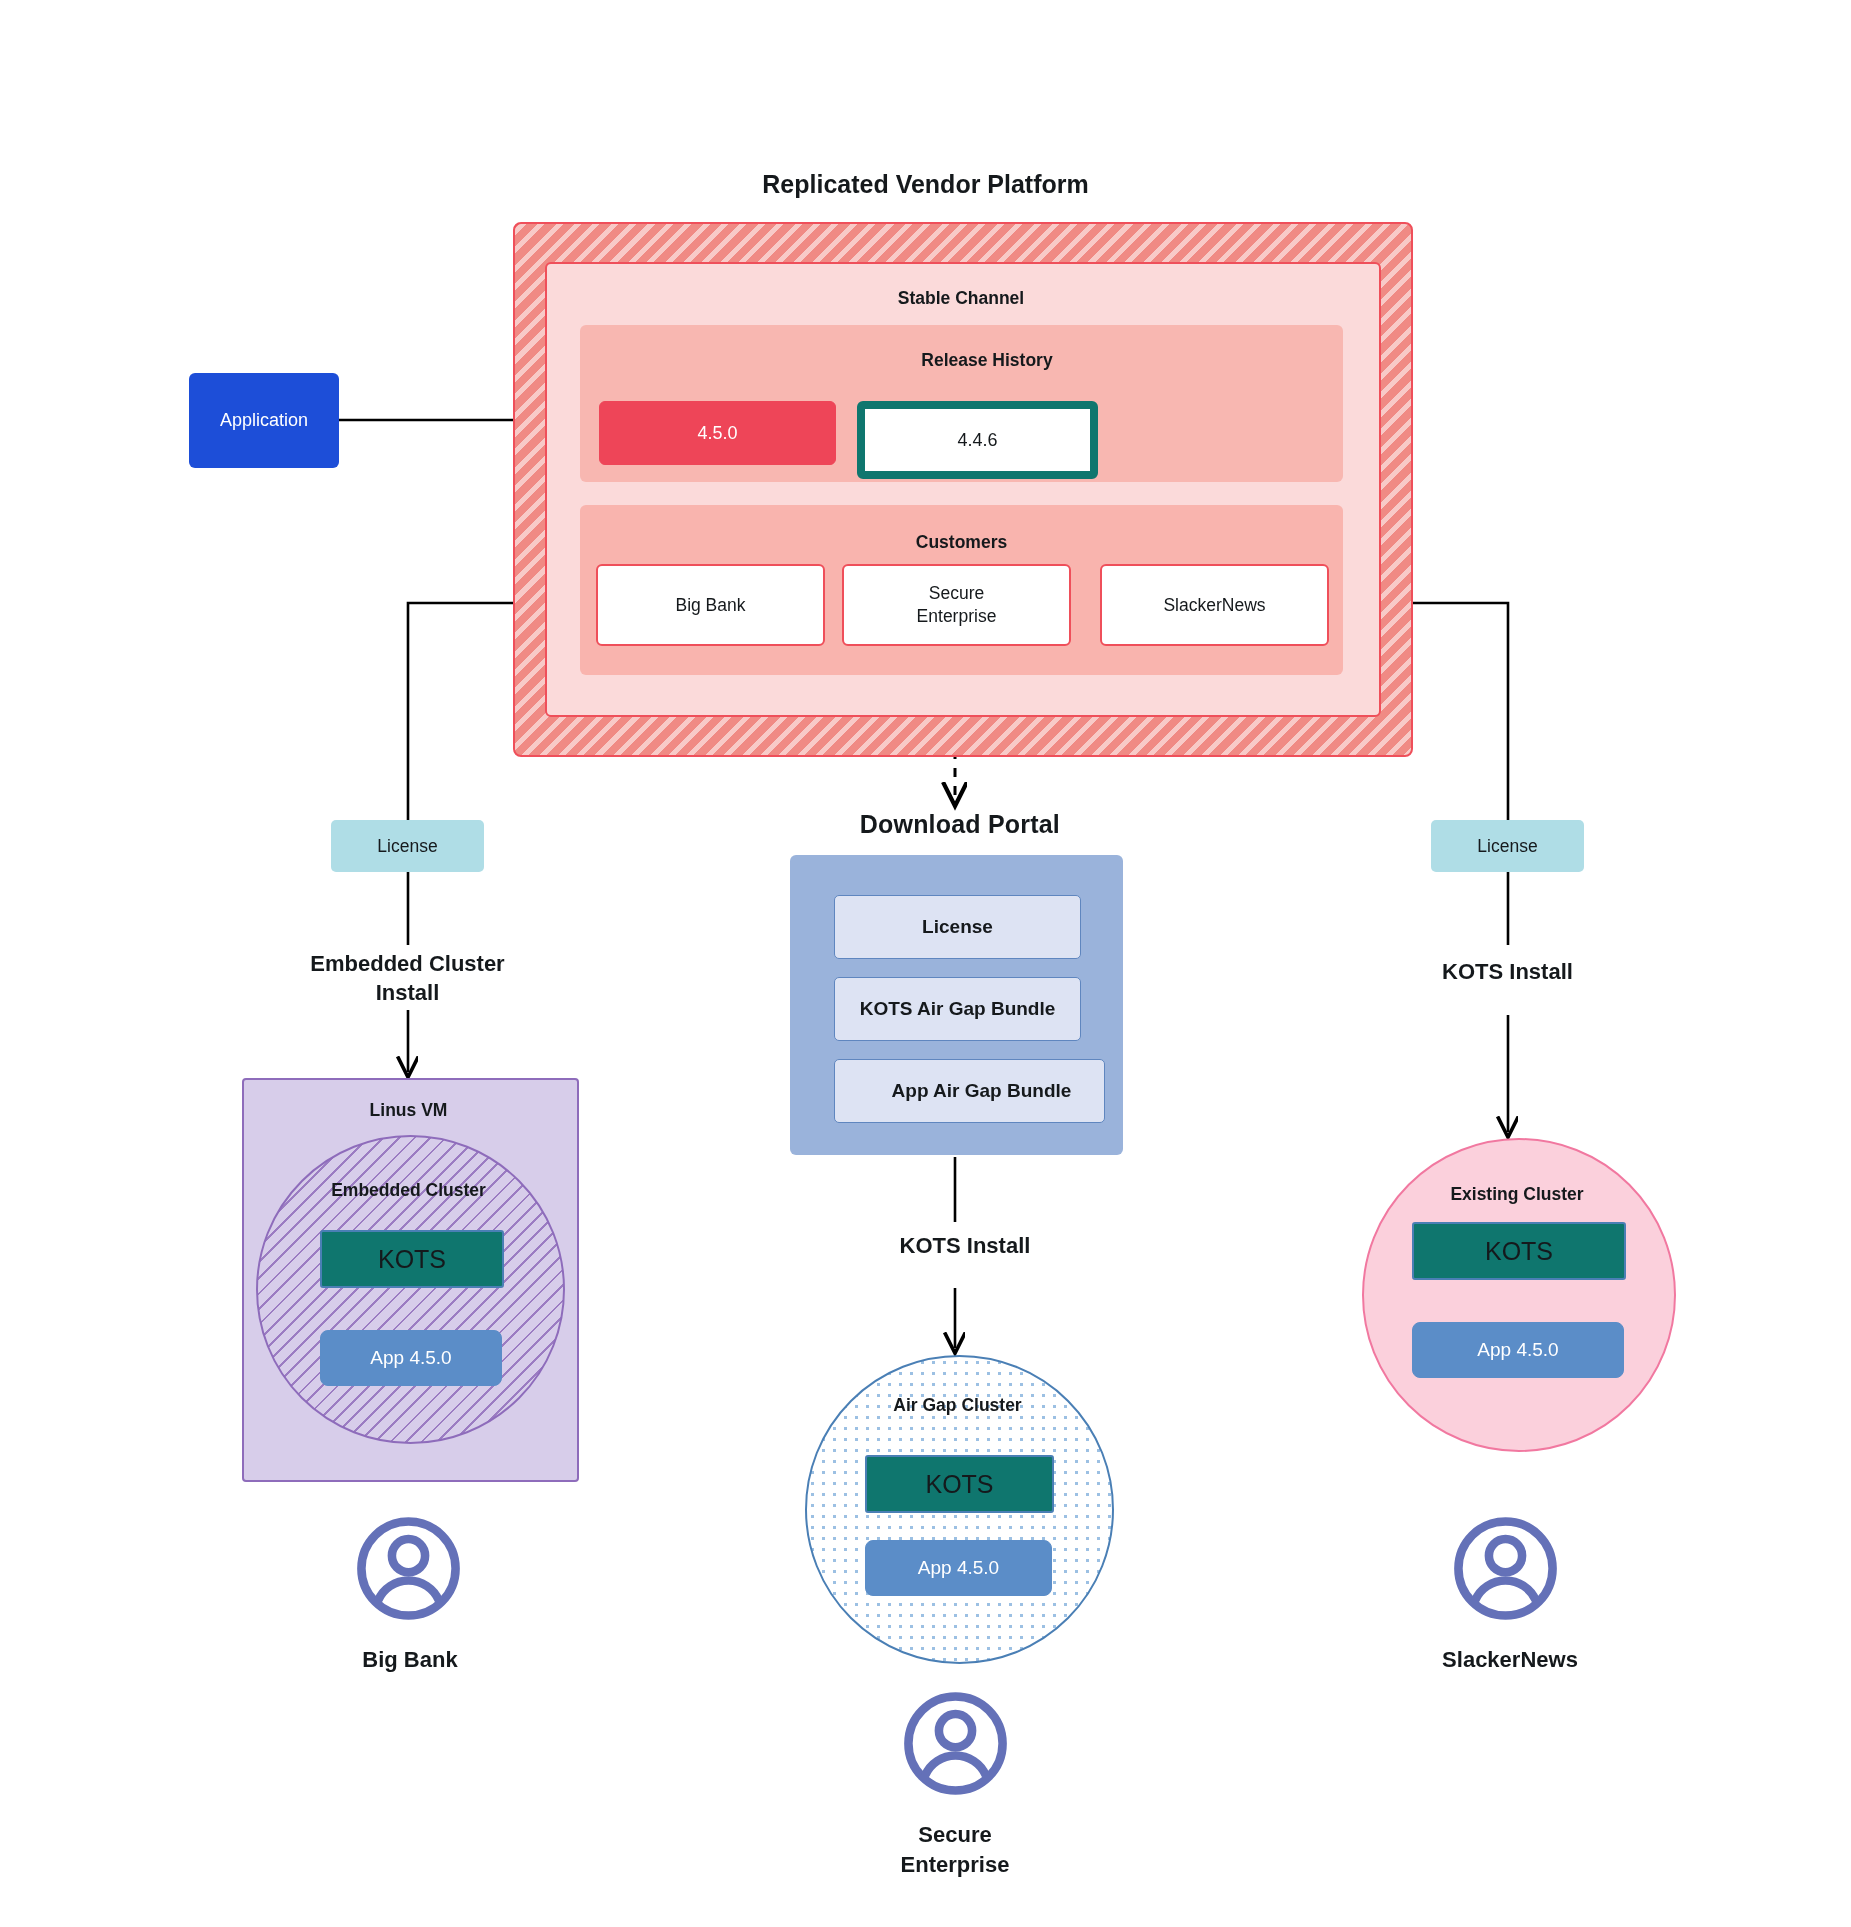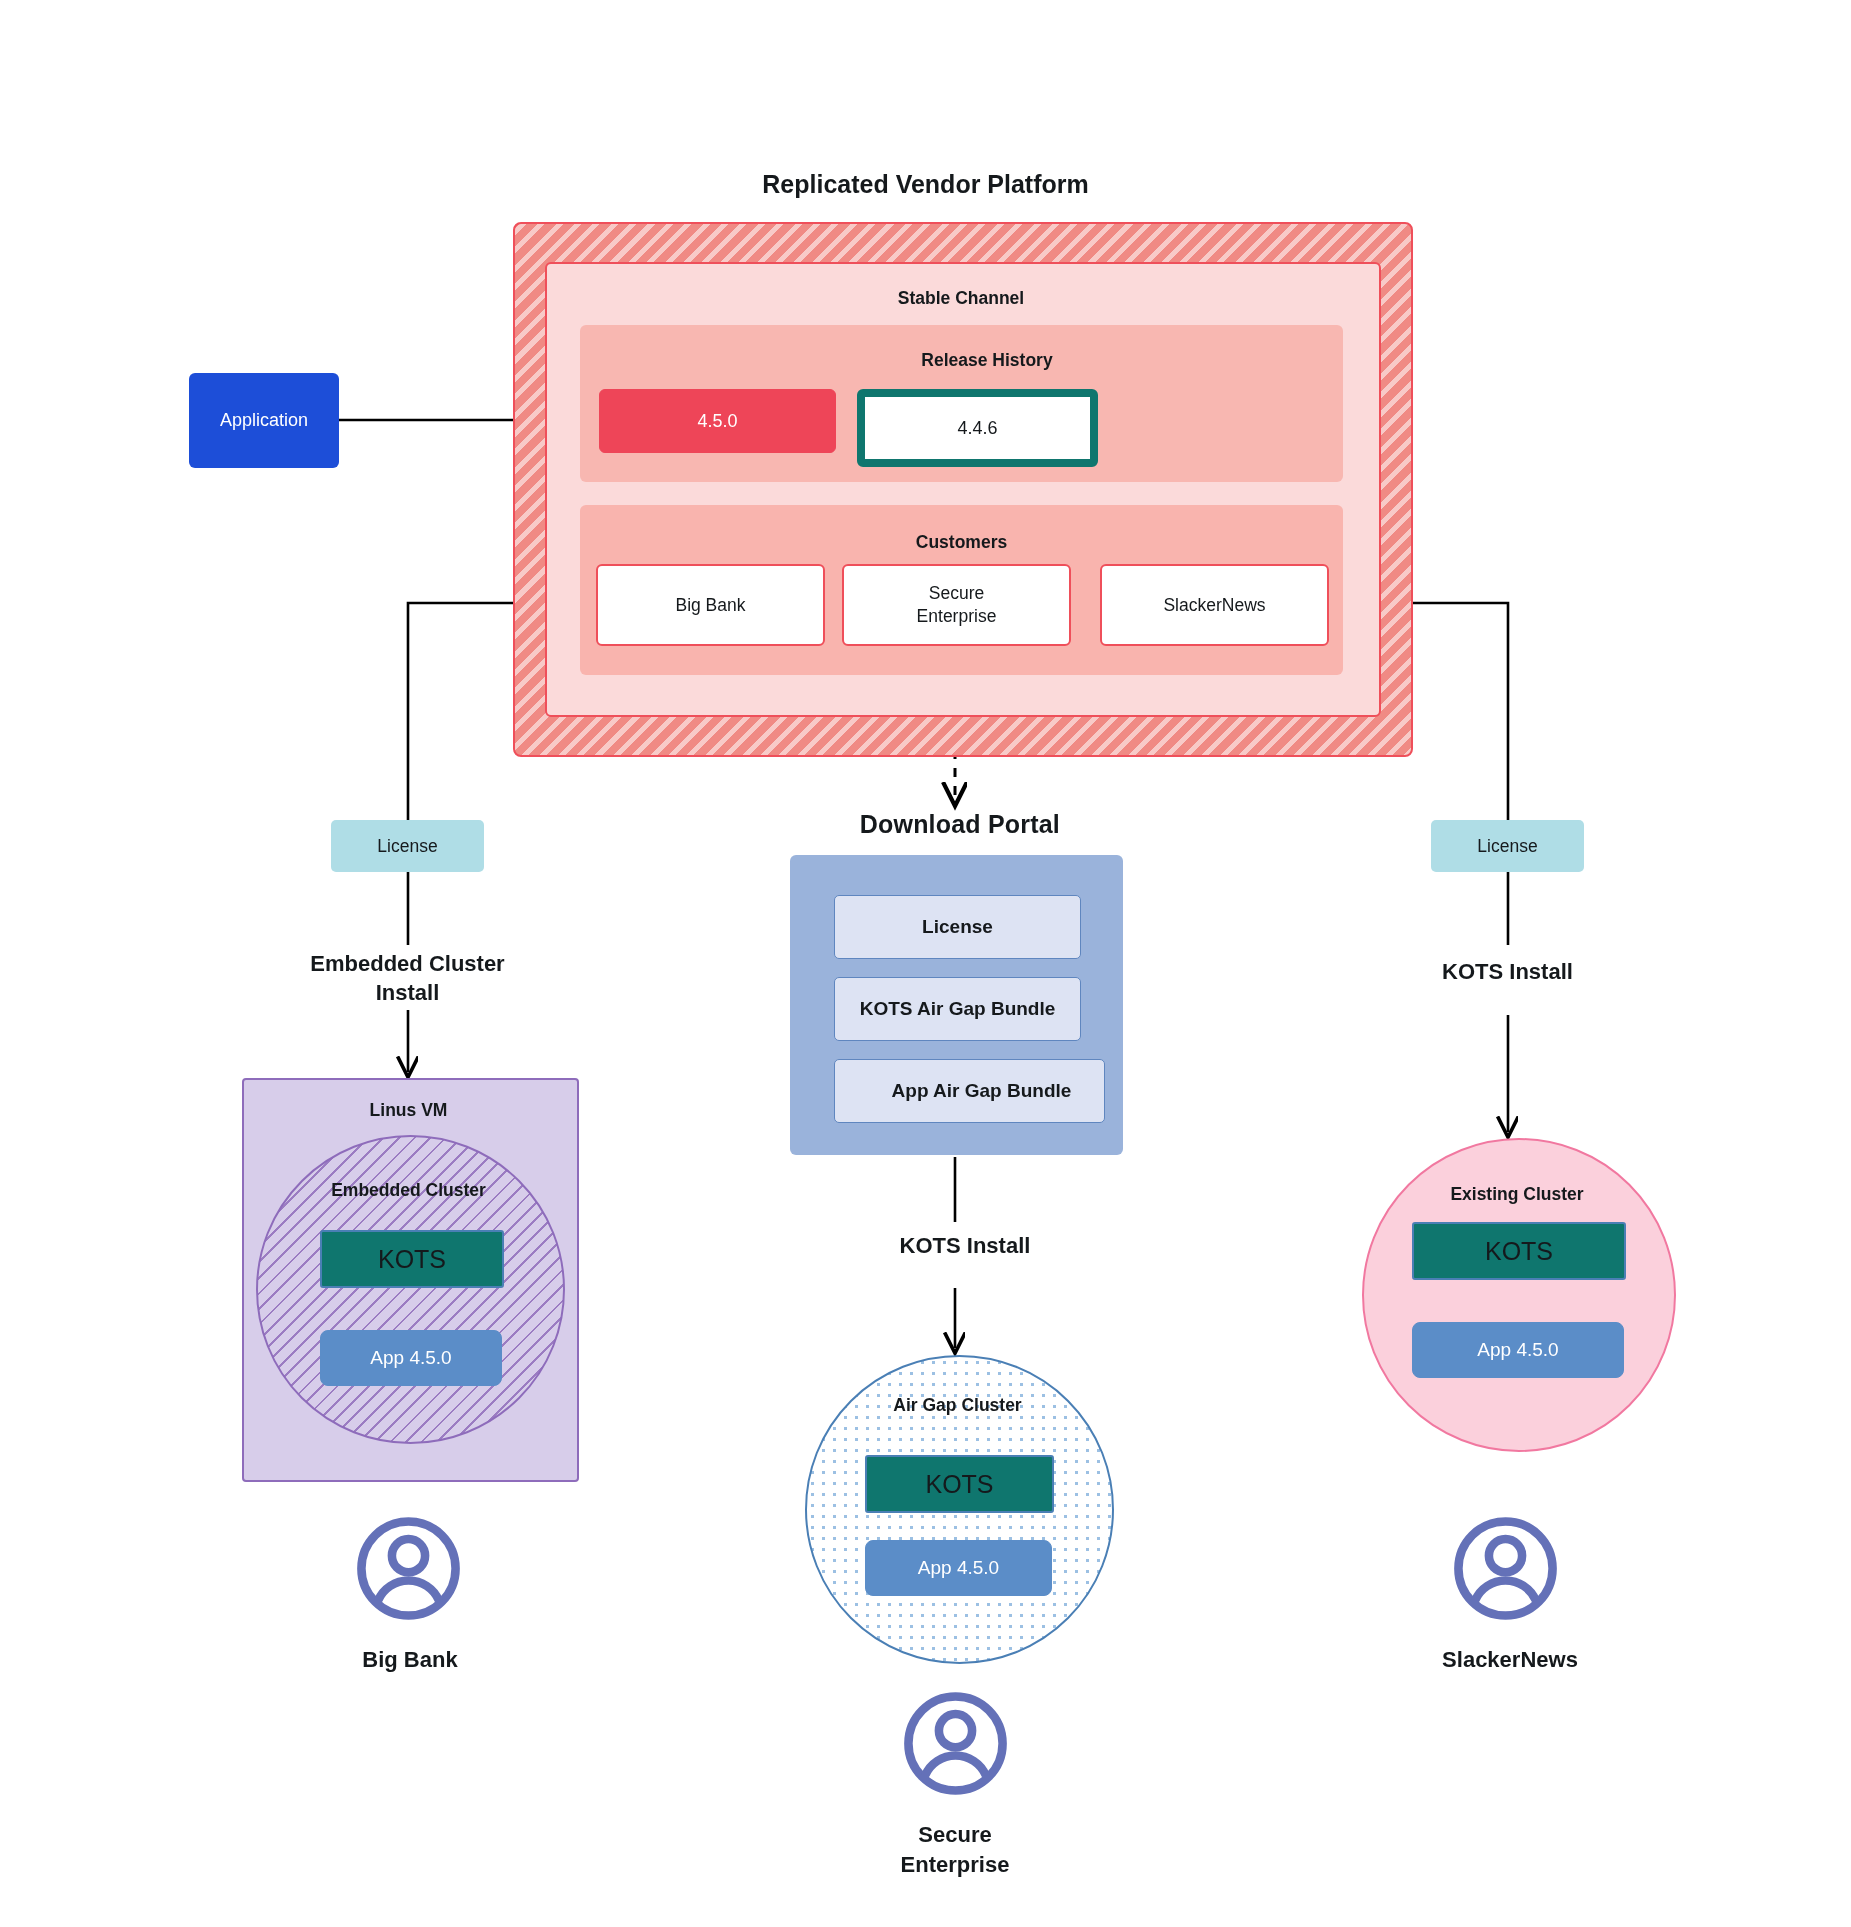--- a/index.html
+++ b/index.html
@@ -59,21 +59,21 @@
   .panel-customers{
     left:580px;top:505px;width:763px;height:170px;
     background:#f9b4ae;border-radius:6px;
   }
   .lbl-customers{
     left:580px;top:532px;width:763px;
     text-align:center;font-size:17.5px;font-weight:600;color:#15191c;
   }
 
   .rel-box{
-    height:62px;border-radius:6px;font-size:18px;
+    height:62px;border-radius:6px;font-size:18px;margin-top:12px;
   }
   .rel-current{
     left:599px;top:389px;width:235px;
     background:#ee4558;color:#ffffff;border:1px solid #ee4558;
   }
   .rel-prev{
     left:857px;top:389px;width:225px;
     background:#ffffff;color:#15191c;border:8px solid #0f766e;
   }
 

